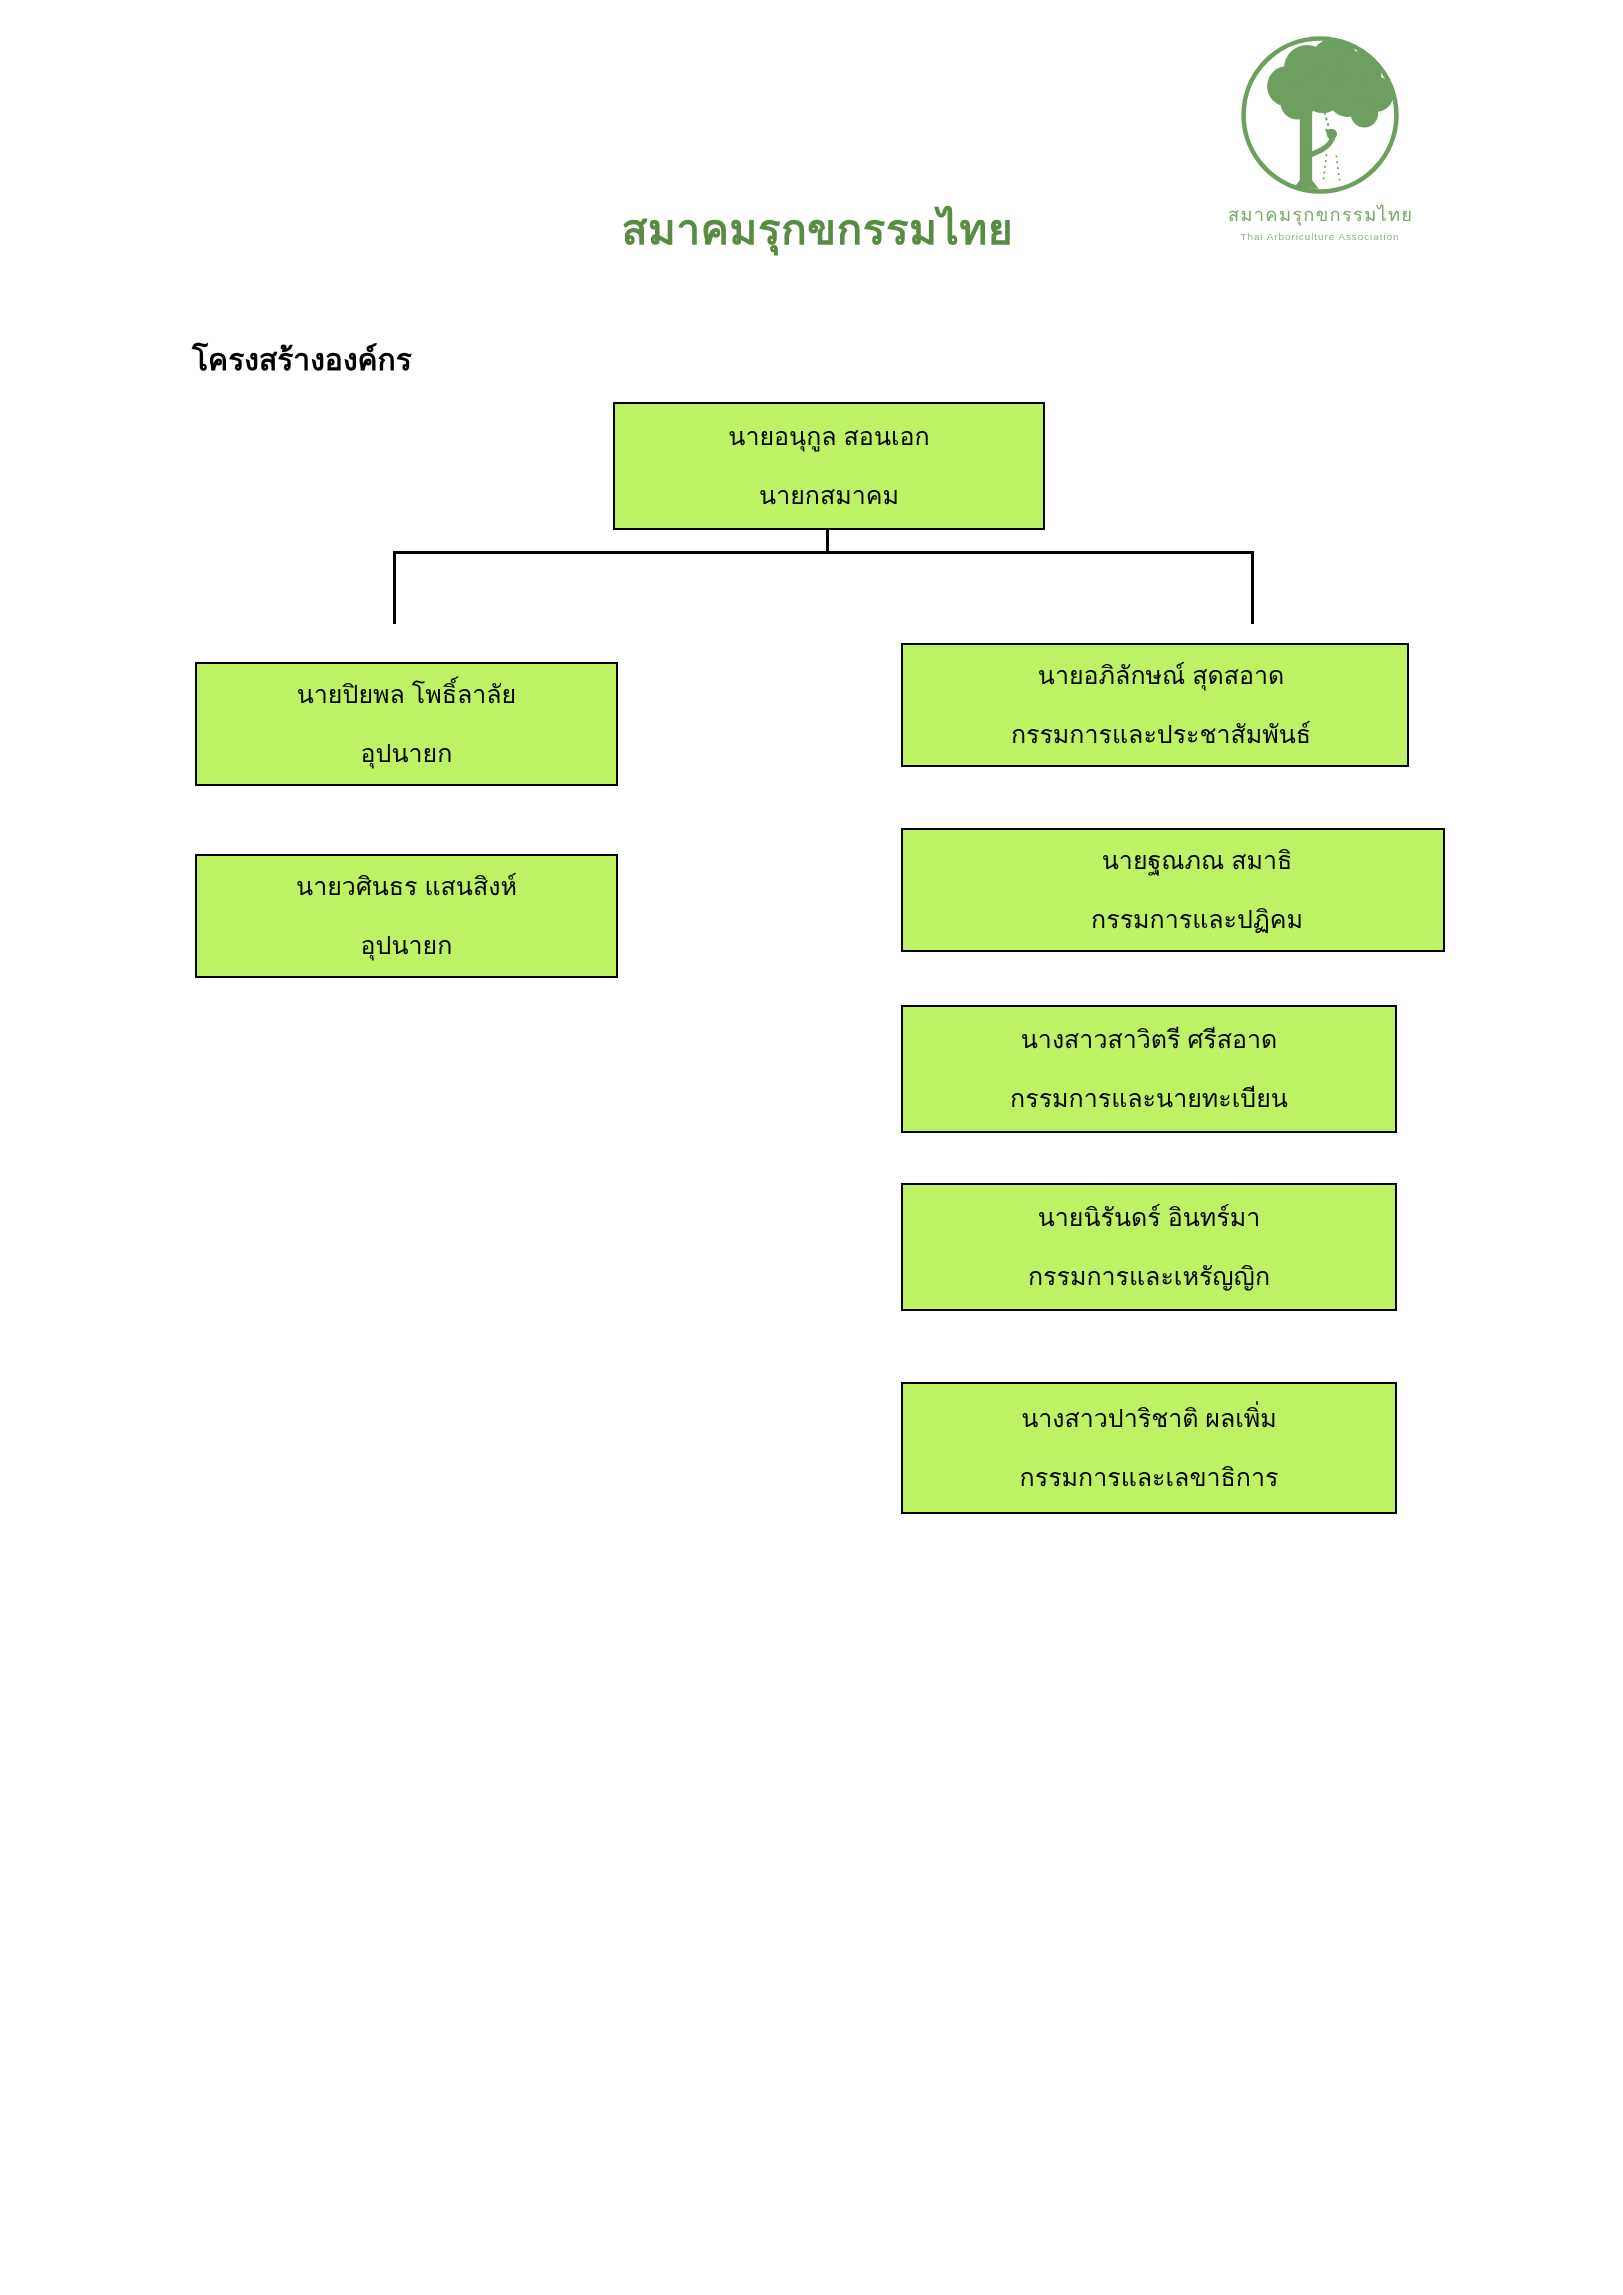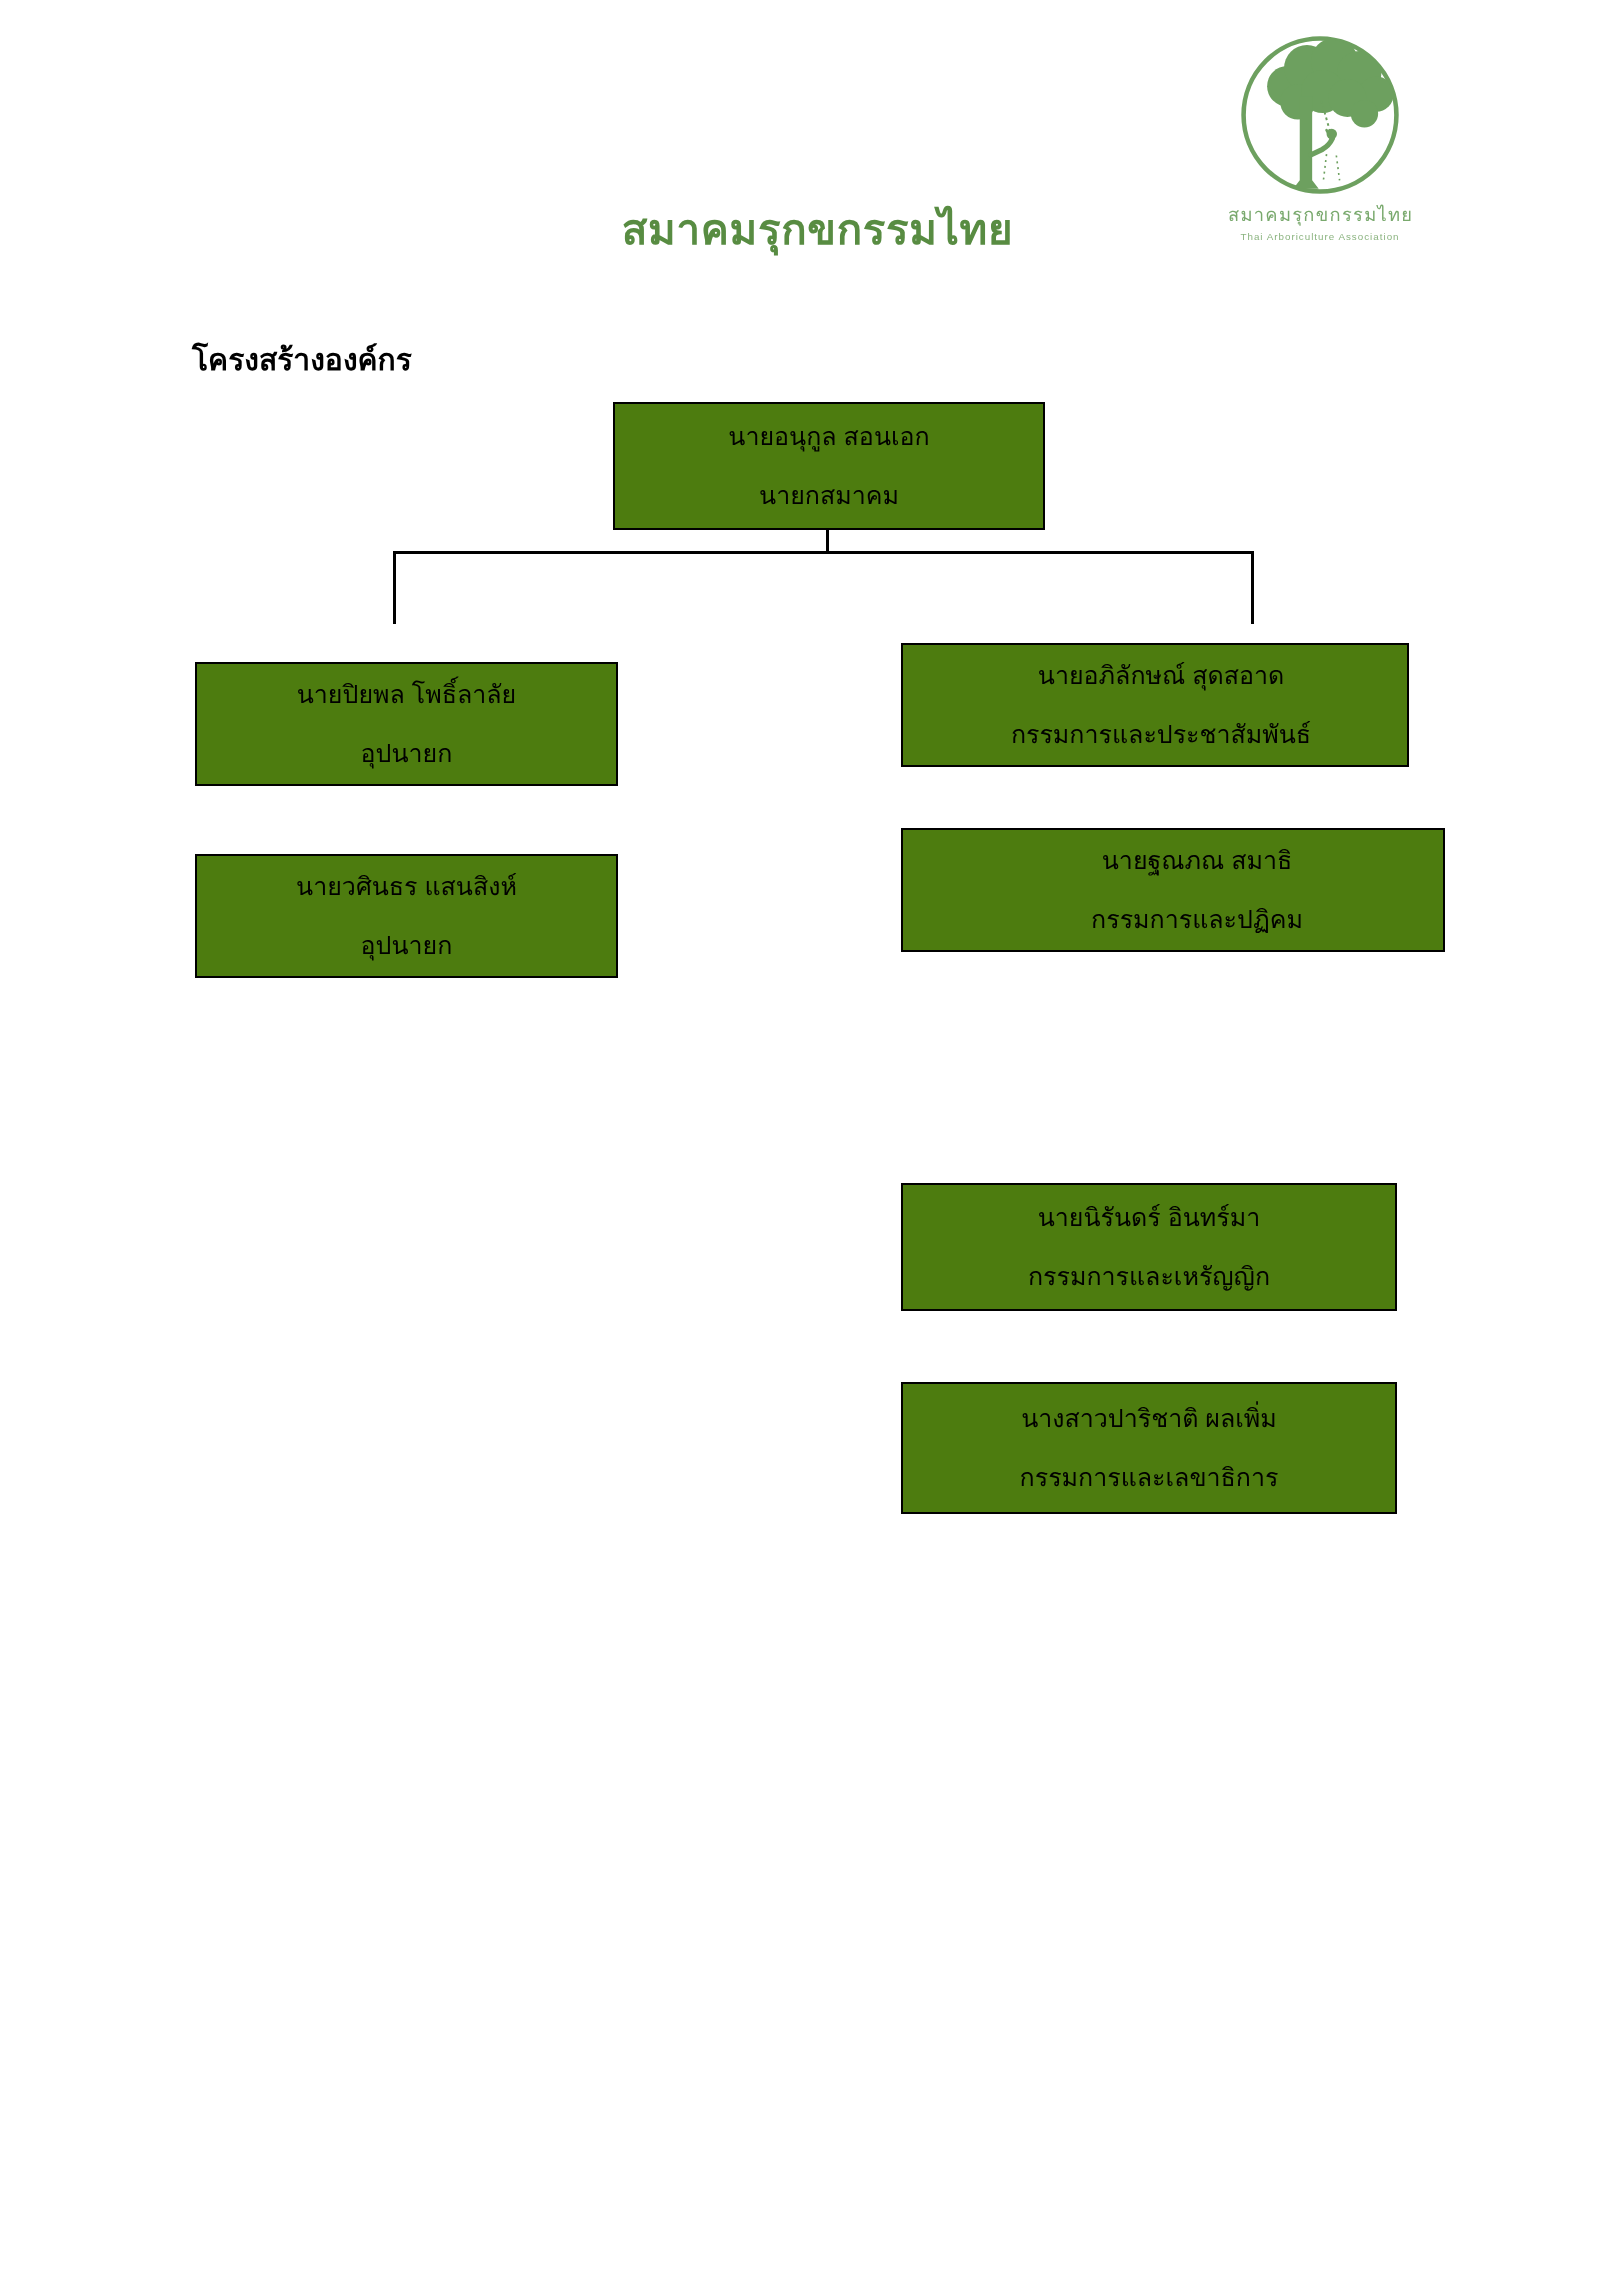--- a/index.html
+++ b/index.html
@@ -46,21 +46,21 @@
     margin-top:2px;
     font-size:9.8px;
     color:#8AB37F;
     letter-spacing:1px;
     white-space:nowrap;
   }
   
   .org-box{
     position:absolute;
     border:2px solid #000;
-    background:#4d7c0f;
+    background:#bef264;
     display:flex;
     flex-direction:column;
     align-items:center;
     justify-content:center;
     gap:32px;
     text-align:center;
     font-size:25px;
     color:#000;
     line-height:1.1;
   }
@@ -145,20 +145,24 @@
   </div>
 
   <div class="org-box box-r0">
     <div class="nm">นายอภิลักษณ์ สุดสอาด</div>
     <div class="nm">กรรมการและประชาสัมพันธ์</div>
   </div>
   <div class="org-box box-r1">
     <div class="nm">นายฐณภณ สมาธิ</div>
     <div class="nm">กรรมการและปฏิคม</div>
   </div>
+  <div class="org-box box-r2">
+    <div class="nm">นางสาวสาวิตรี ศรีสอาด</div>
+    <div class="nm">กรรมการและนายทะเบียน</div>
+  </div>
   <div class="org-box box-r3">
     <div class="nm">นายนิรันดร์ อินทร์มา</div>
     <div class="nm">กรรมการและเหรัญญิก</div>
   </div>
   <div class="org-box box-r4">
     <div class="nm">นางสาวปาริชาติ ผลเพิ่ม</div>
     <div class="nm">กรรมการและเลขาธิการ</div>
   </div>
 
 </div>

